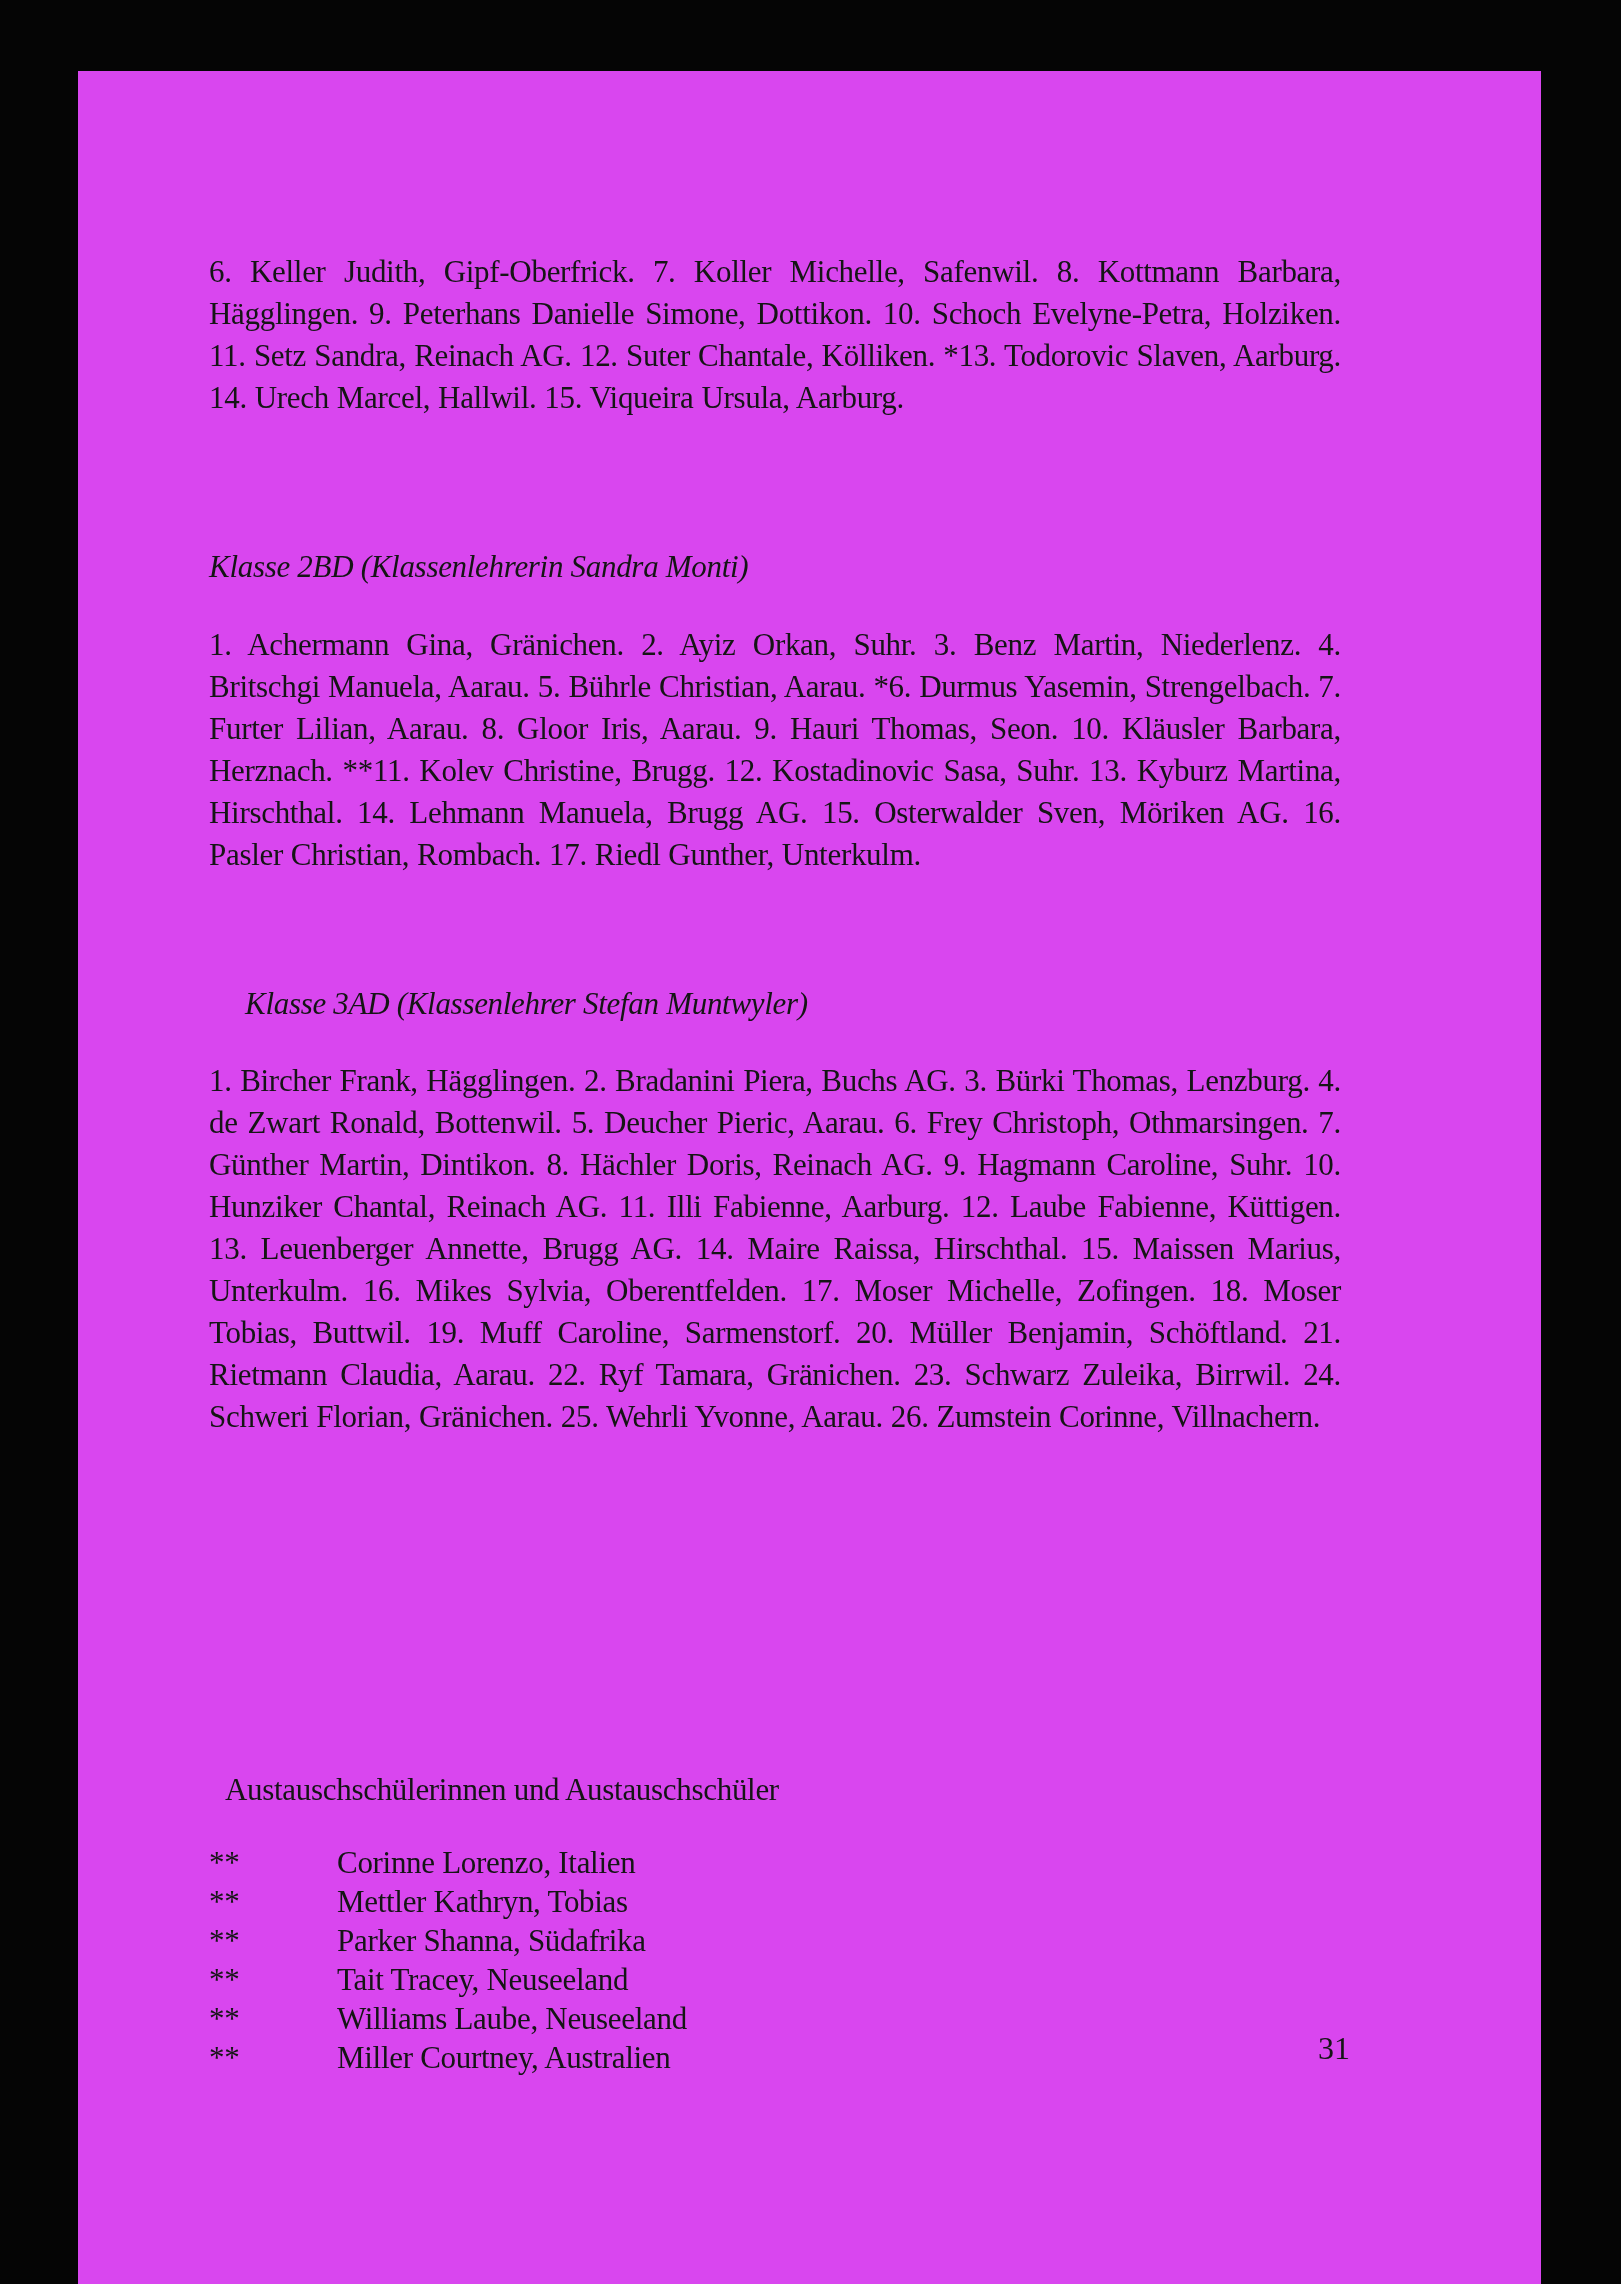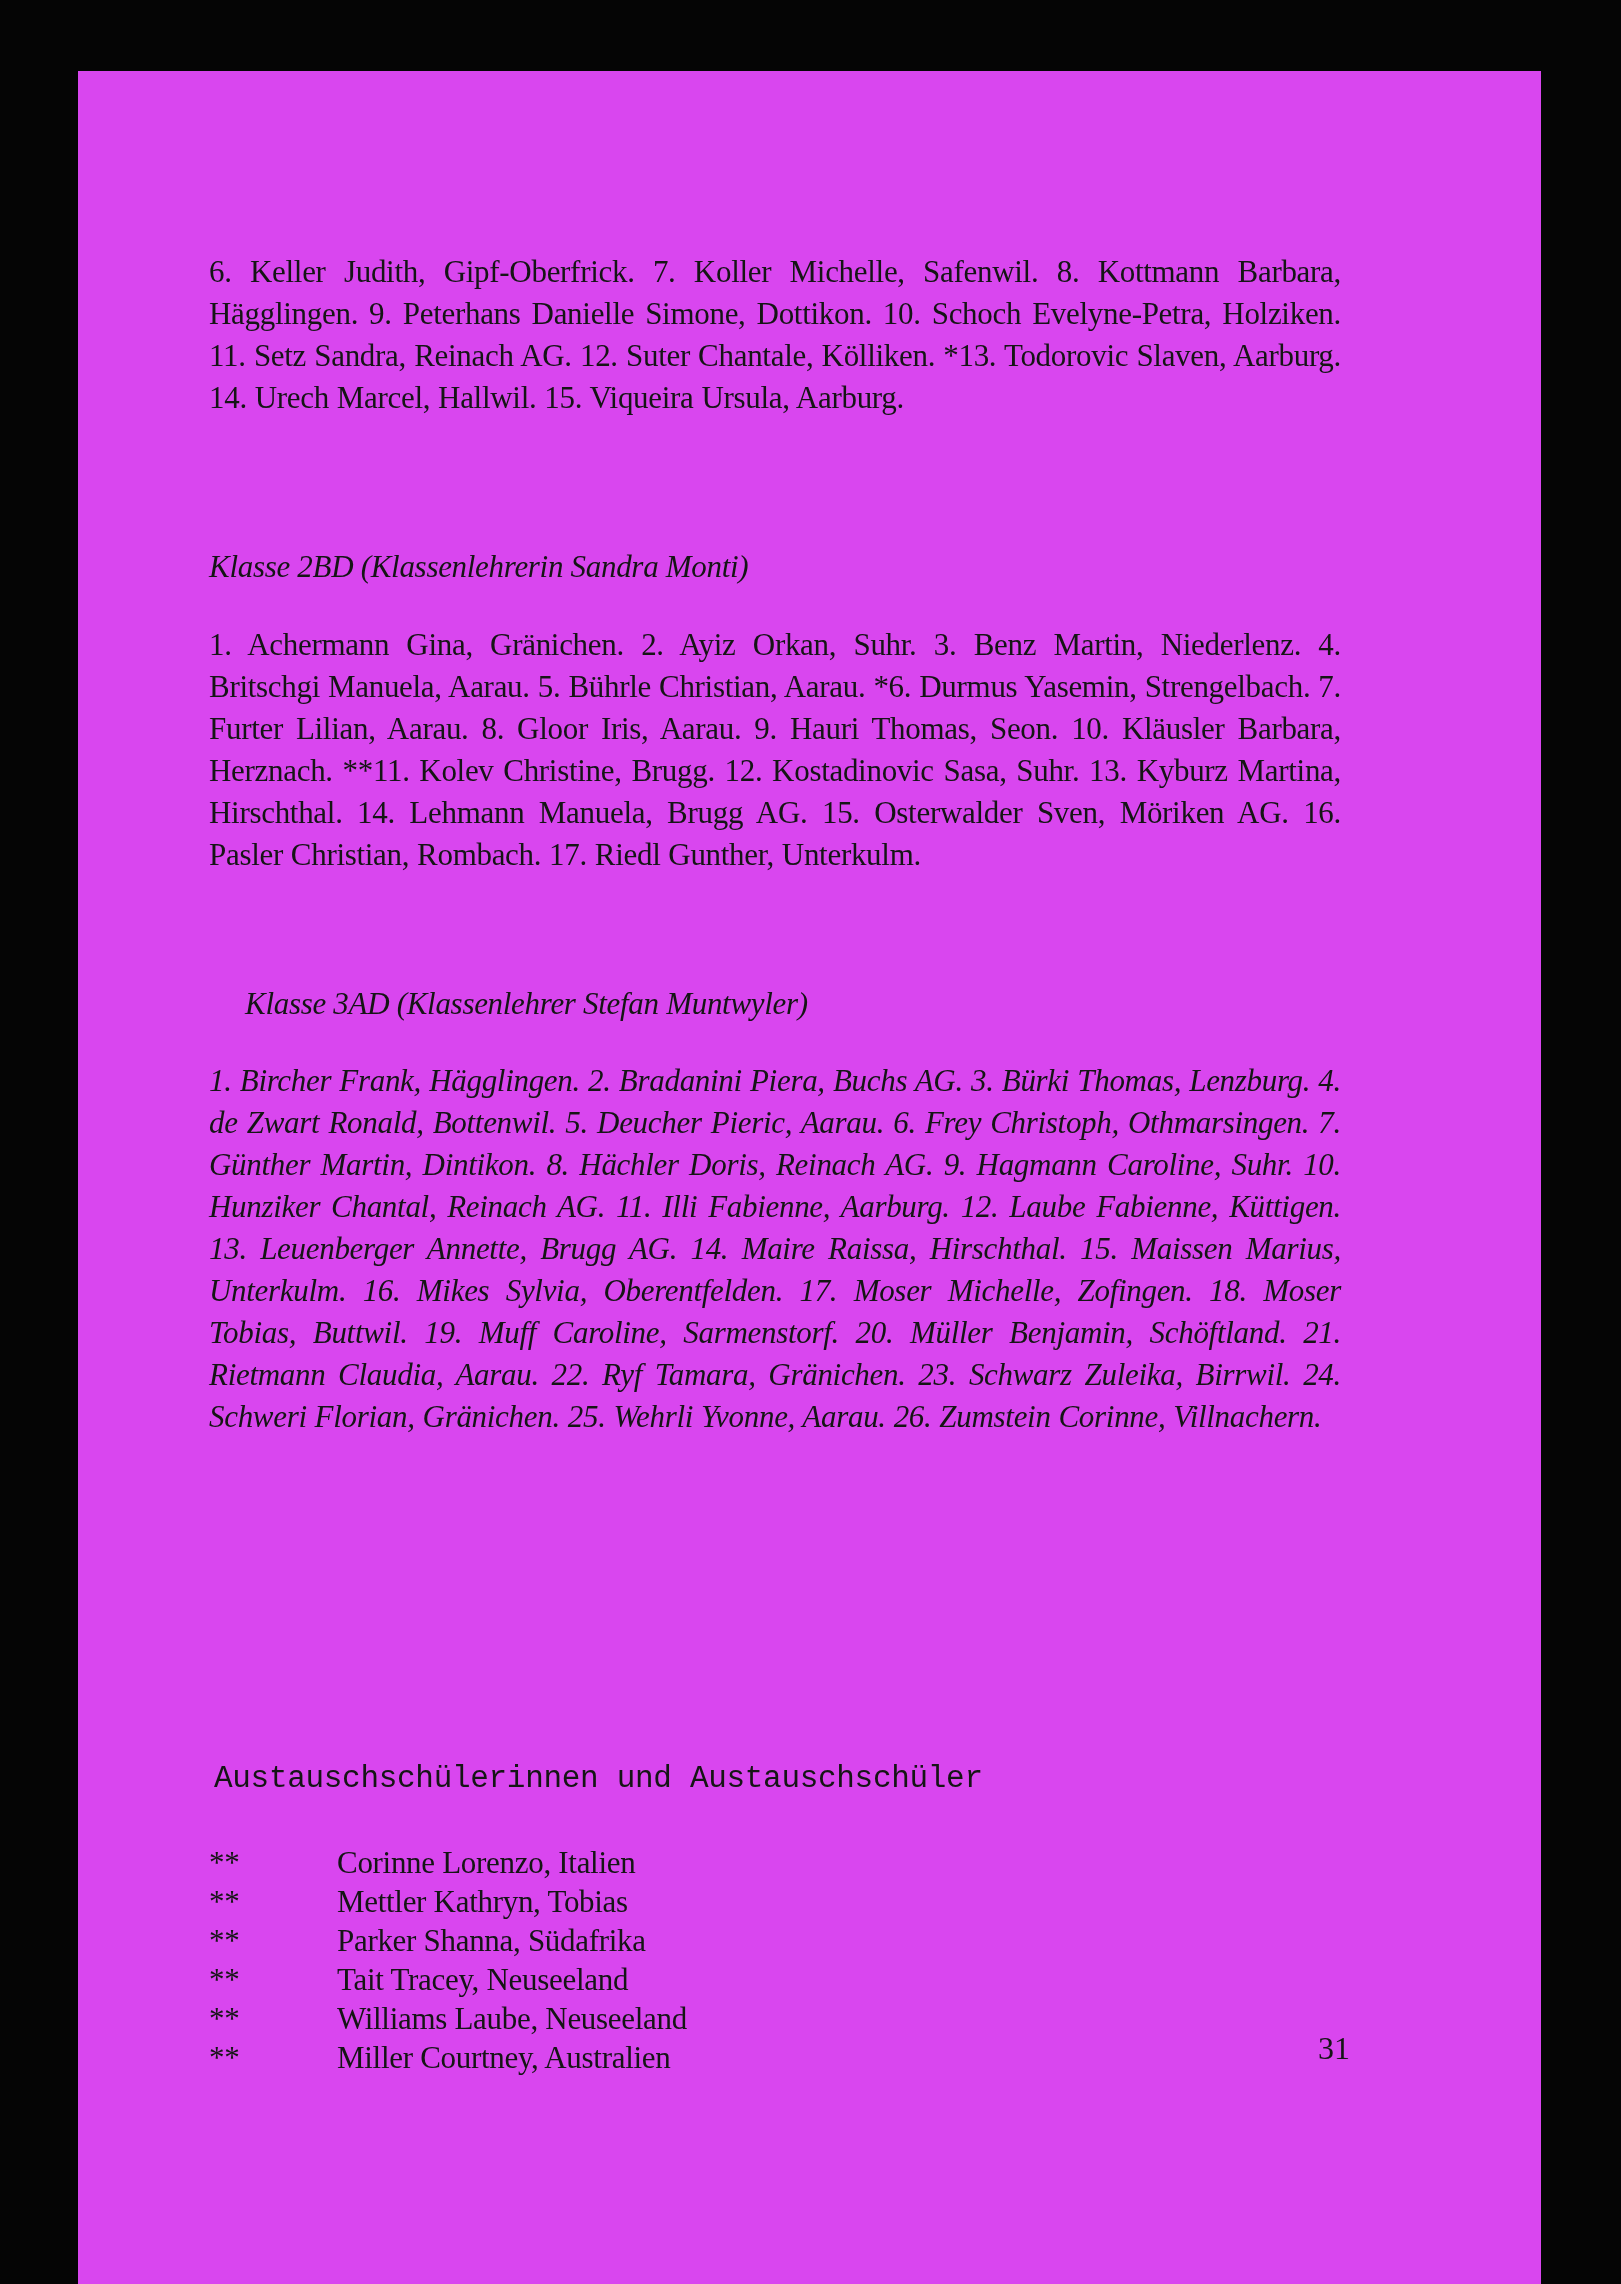--- a/index.html
+++ b/index.html
@@ -40,22 +40,22 @@
       word-spacing: 0.4px;
     }
     .heading-italic {
       font-style: italic;
       margin: 0;
     }
     .p1 { position: absolute; top: 0; left: 0; width: 1132px; }
     .h2bd { position: absolute; top: 295px; left: 0; }
     .p2bd { position: absolute; top: 373px; left: 0; width: 1132px; }
     .h3ad { position: absolute; top: 732px; left: 0; margin-left: 36px; }
-    .p3ad { position: absolute; top: 809px; left: 0; width: 1132px; font-style: italic; }
-    .exch-title { position: absolute; top: 1502px; left: 0; margin: 5px; font-family: Liberation Mono, monospace; }
+    .p3ad { position: absolute; top: 809px; left: 0; width: 1132px; }
+    .exch-title { position: absolute; top: 1502px; left: 0; margin: 16px; }
     .exch-list {
       position: absolute;
       top: 1592px;
       left: 0;
       list-style: none;
       margin: 0;
       padding: 0;
     }
     .exch-item {
       display: flex;

